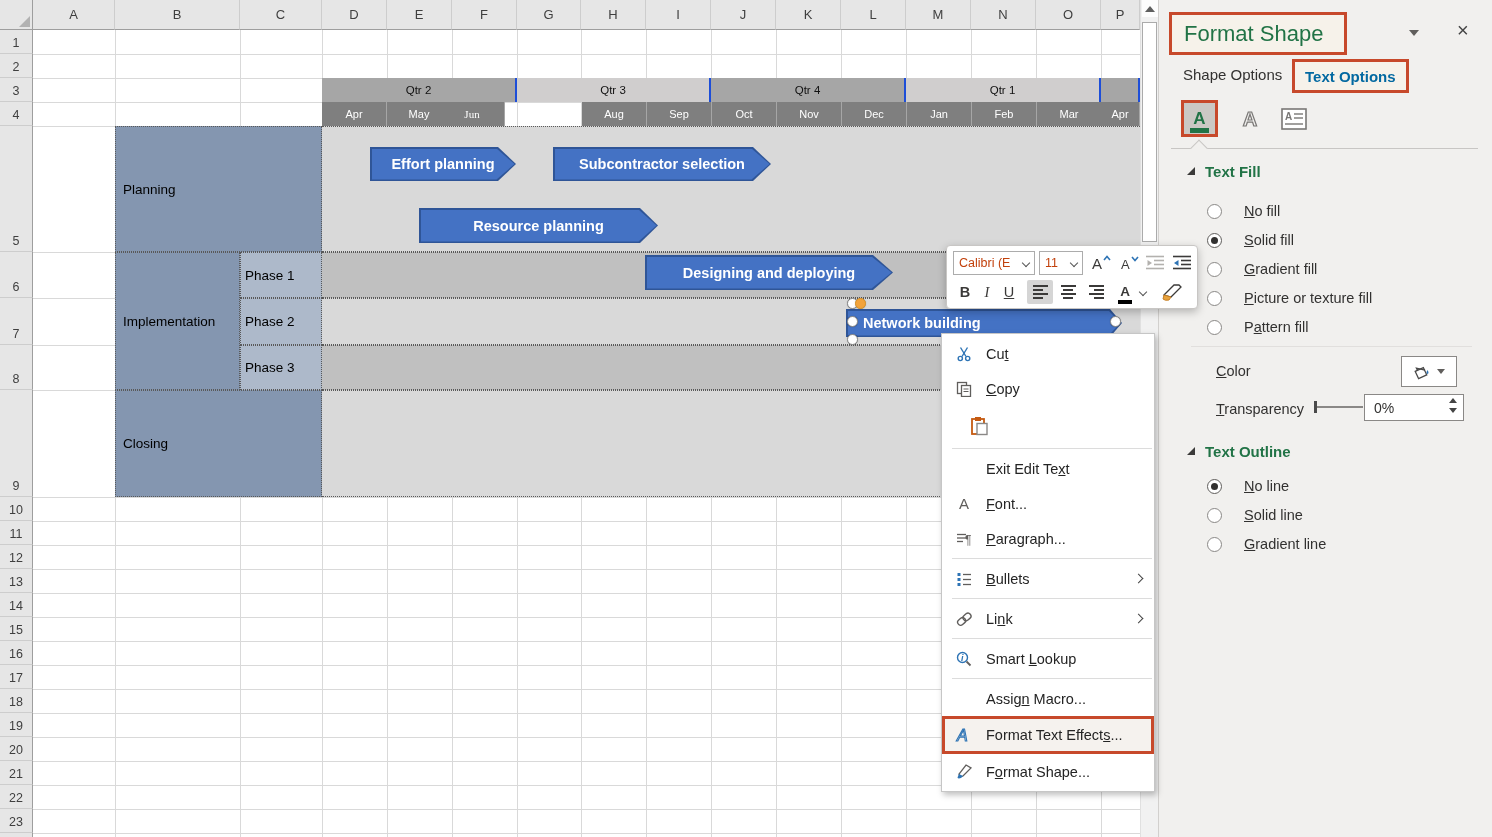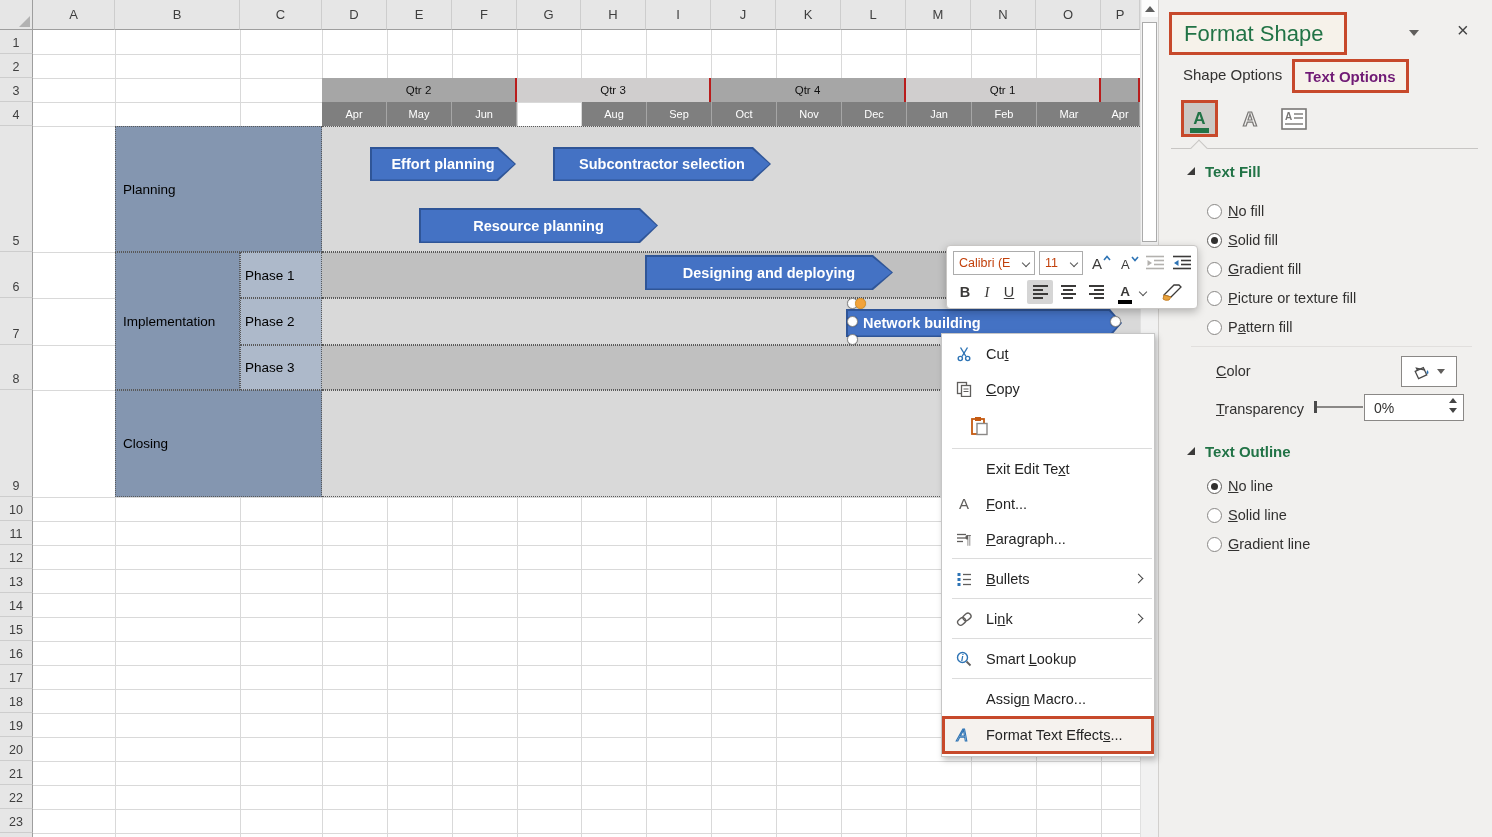--- a/index.html
+++ b/index.html
@@ -8,21 +8,21 @@
 
   
   .sheet { position:absolute; left:0; top:0; width:1140px; height:837px; overflow:hidden; background:#fff; }
   .corner { position:absolute; left:0; top:0; width:33px; height:30px; background:#e6e6e6; border-right:1px solid #9e9e9e; border-bottom:1px solid #9e9e9e; }
   .corner .tri { position:absolute; right:2px; bottom:2px; width:0; height:0; border-bottom:11px solid #b2b2b2; border-left:11px solid transparent; }
   .ch { position:absolute; top:0; height:30px; background:#e6e6e6; border-right:1px solid #cdcdcd; border-bottom:1px solid #9e9e9e; color:#3f3f3f; font-size:13px; display:flex; align-items:center; justify-content:center; }
   .rh { position:absolute; left:0; width:33px; background:#e6e6e6; border-bottom:1px solid #cdcdcd; border-right:1px solid #9e9e9e; color:#3f3f3f; font-size:12.5px; display:flex; align-items:flex-end; justify-content:center; padding-bottom:3px; }
   .rh-fill { position:absolute; left:0; top:833px; width:33px; height:4px; background:#e6e6e6; border-right:1px solid #9e9e9e; }
   .gl { position:absolute; background:#d9d9d9; }
 
-  .qtr { position:absolute; top:78px; height:24px; border-right:2px solid #b91c1c; color:#111; font-size:11.5px; display:flex; align-items:center; justify-content:center; }
+  .qtr { position:absolute; top:78px; height:24px; border-right:2px solid #1d4ed8; color:#111; font-size:11.5px; display:flex; align-items:center; justify-content:center; }
   .mon { position:absolute; top:102px; height:24px; background:#7f7f7f; border-right:1px solid #a6a6a6; color:#fff; font-size:11px; display:flex; align-items:center; justify-content:center; }
 
   .gcell { position:absolute; border:1px dotted #595959; color:#000; font-size:13.5px; display:flex; align-items:center; padding-left:7px; }
   .strip { position:absolute; border-top:1px dotted #595959; border-bottom:1px dotted #595959; }
 
   .task { position:absolute; z-index:5; }
   .task .bg { position:absolute; inset:0; background:#2f5597; clip-path:polygon(0 0, calc(100% - var(--tip)) 0, 100% 50%, calc(100% - var(--tip)) 100%, 0 100%); }
   .task .fg { position:absolute; inset:1.5px; background:#4472c4; clip-path:polygon(0 0, calc(100% - var(--tip)) 0, 100% 50%, calc(100% - var(--tip)) 100%, 0 100%); }
   .task .lbl { position:absolute; inset:0; display:flex; align-items:center; justify-content:center; color:#fff; font-weight:bold; font-size:14.5px; }
   .task.left .lbl { justify-content:flex-start; padding-left:17px; }
@@ -37,36 +37,36 @@
 
   
   .pane { position:absolute; left:1158px; top:0; width:334px; height:837px; background:#f1f0ee; border-left:1px solid #d2d0ce; z-index:20; font-size:14.5px; color:#323130; }
   .red-box { border:3px solid #c7492b; }
   .pane-title-box { position:absolute; left:10px; top:12px; width:178px; height:43px; display:flex; align-items:center; padding-left:12px; background:#f6f2ea; }
   .pane-title { font-size:22px; color:#217346; }
   .pane-dd { position:absolute; left:250px; top:30px; width:0; height:0; border-left:5px solid transparent; border-right:5px solid transparent; border-top:6px solid #605e5c; }
   .pane-close { position:absolute; left:298px; top:20px; font-size:20px; color:#444; line-height:1; }
   .tab { position:absolute; top:66px; font-size:15px; color:#323130; }
   .tab.active-box { top:59px; height:34px; display:flex; align-items:center; padding:0 10px; background:#f6f2ea; }
-  .tab.active-box span { font-weight:bold; color:#701a75; }
+  .tab.active-box span { font-weight:bold; color:#0369a1; }
   .icon-tab { position:absolute; top:104px; width:30px; height:30px; display:flex; align-items:center; justify-content:center; }
   .icon-tab.sel { top:100px; width:37px; height:37px; background:#cbc8c4; }
   .fillA { position:relative; font-weight:bold; font-size:17px; color:#217346; line-height:1; }
   .fillA .bar { position:absolute; left:-3px; right:-3px; bottom:-6px; height:5px; background:#217346; }
   .hollowA { font-size:20px; font-weight:bold; color:transparent; -webkit-text-stroke:1.2px #797775; }
   .pane-hr { position:absolute; left:12px; right:14px; top:148px; height:1px; background:#c8c6c4; }
   .pane-caret { position:absolute; left:34px; top:142px; width:12px; height:12px; background:#f1f0ee; border-left:1px solid #c8c6c4; border-top:1px solid #c8c6c4; transform:rotate(45deg); }
   .sec-head { position:absolute; left:0; display:flex; align-items:center; height:22px; }
   .sec-head .tri { width:0; height:0; border-bottom:8px solid #3b3a39; border-left:8px solid transparent; margin-left:28px; }
   .sec-head .txt { margin-left:10px; font-weight:bold; font-size:15px; color:#217346; }
   .radio-row { position:absolute; left:0; height:18px; display:flex; align-items:center; }
   .radio { width:15px; height:15px; border-radius:50%; background:#fff; border:1px solid #8a8886; margin-left:48px; position:relative; }
   .radio.on { border-color:#605e5c; }
   .radio.on::after { content:""; position:absolute; left:3px; top:3px; width:7px; height:7px; border-radius:50%; background:#323130; }
-  .radio-row .rlbl { margin-left:6px; }
+  .radio-row .rlbl { margin-left:22px; }
   .pane-sep { position:absolute; left:32px; right:20px; top:346px; height:1px; background:#e1dfdd; }
   .inline-lbl { position:absolute; left:57px; }
   .color-btn { position:absolute; left:242px; top:356px; width:56px; height:31px; background:#fff; border:1px solid #8a8886; display:flex; align-items:center; justify-content:center; gap:7px; }
   .dd-caret { width:0; height:0; border-left:4px solid transparent; border-right:4px solid transparent; border-top:5px solid #605e5c; }
   .slider-thumb { position:absolute; left:155px; top:401px; width:3px; height:12px; background:#4a4a4a; }
   .slider-track { position:absolute; left:158px; top:406px; width:46px; height:2px; background:#8a8886; }
   .spin-box { position:absolute; left:205px; top:394px; width:100px; height:27px; background:#fff; border:1px solid #8a8886; display:flex; align-items:center; }
   .spin-box .val { padding-left:9px; font-size:14px; }
   .spinners { position:absolute; right:6px; top:3px; display:flex; flex-direction:column; gap:5px; }
   .sp-up { width:0; height:0; border-left:4px solid transparent; border-right:4px solid transparent; border-bottom:5px solid #444; }
@@ -145,21 +145,21 @@
     <div id="quarters">
         <div class="qtr" style="left: 322px; width: 195px; background: rgb(166, 166, 166);">Qtr 2</div>
         <div class="qtr" style="left: 517px; width: 194px; background: rgb(208, 206, 206);">Qtr 3</div>
         <div class="qtr" style="left: 711px; width: 195px; background: rgb(166, 166, 166);">Qtr 4</div>
         <div class="qtr" style="left: 906px; width: 195px; background: rgb(208, 206, 206);">Qtr 1</div>
         <div class="qtr" style="left: 1101px; width: 39px; background: rgb(166, 166, 166);"></div>
       </div>
     <div id="months">
         <div class="mon" style="left: 322px; width: 65px;">Apr</div>
         <div class="mon" style="left: 387px; width: 65px;">May</div>
-        <div class="mon" style="left: 452px; width: 65px;">Jun</div>
+        <div class="mon" style="left: 440px; width: 65px; font-family: Liberation Serif, serif;">Jun</div>
         <div class="mon" style="left: 542px; width: 65px; margin-top: 36px;">Jul</div>
         <div class="mon" style="left: 582px; width: 65px;">Aug</div>
         <div class="mon" style="left: 647px; width: 65px;">Sep</div>
         <div class="mon" style="left: 712px; width: 65px;">Oct</div>
         <div class="mon" style="left: 777px; width: 65px;">Nov</div>
         <div class="mon" style="left: 842px; width: 65px;">Dec</div>
         <div class="mon" style="left: 907px; width: 65px;">Jan</div>
         <div class="mon" style="left: 972px; width: 65px;">Feb</div>
         <div class="mon" style="left: 1037px; width: 65px;">Mar</div>
         <div class="mon" style="left: 1101px; width: 39px;">Apr</div>
@@ -561,14 +561,23 @@
       <span class="mi-lb">Assig<u>n</u> Macro...</span>
     </div>
     <div class="mi hl">
       <span class="mi-ic">
         <svg width="18" height="16" viewBox="0 0 18 16">
             <text x="2" y="13.5" font-size="16" font-style="italic" fill="none" stroke="#2e74b5" stroke-width="1.1">A</text>
           </svg>
       </span>
       <span class="mi-lb">Format Text Effect<u>s</u>...</span>
     </div>
+    <div class="mi">
+      <span class="mi-ic">
+        <svg width="17" height="17" viewBox="0 0 17 17">
+            <path d="M10 2 L15 5 L7 13 L4 14 L3 11 Z" fill="#fff" stroke="#605e5c" stroke-width="1.3"></path>
+            <path d="M3 11 L7 13 L5 15 Q2 16 1.5 14.5 Z" fill="#2e74b5"></path>
+          </svg>
+      </span>
+      <span class="mi-lb">F<u>o</u>rmat Shape...</span>
+    </div>
   </div>
 </div>
 
 </body></html>

